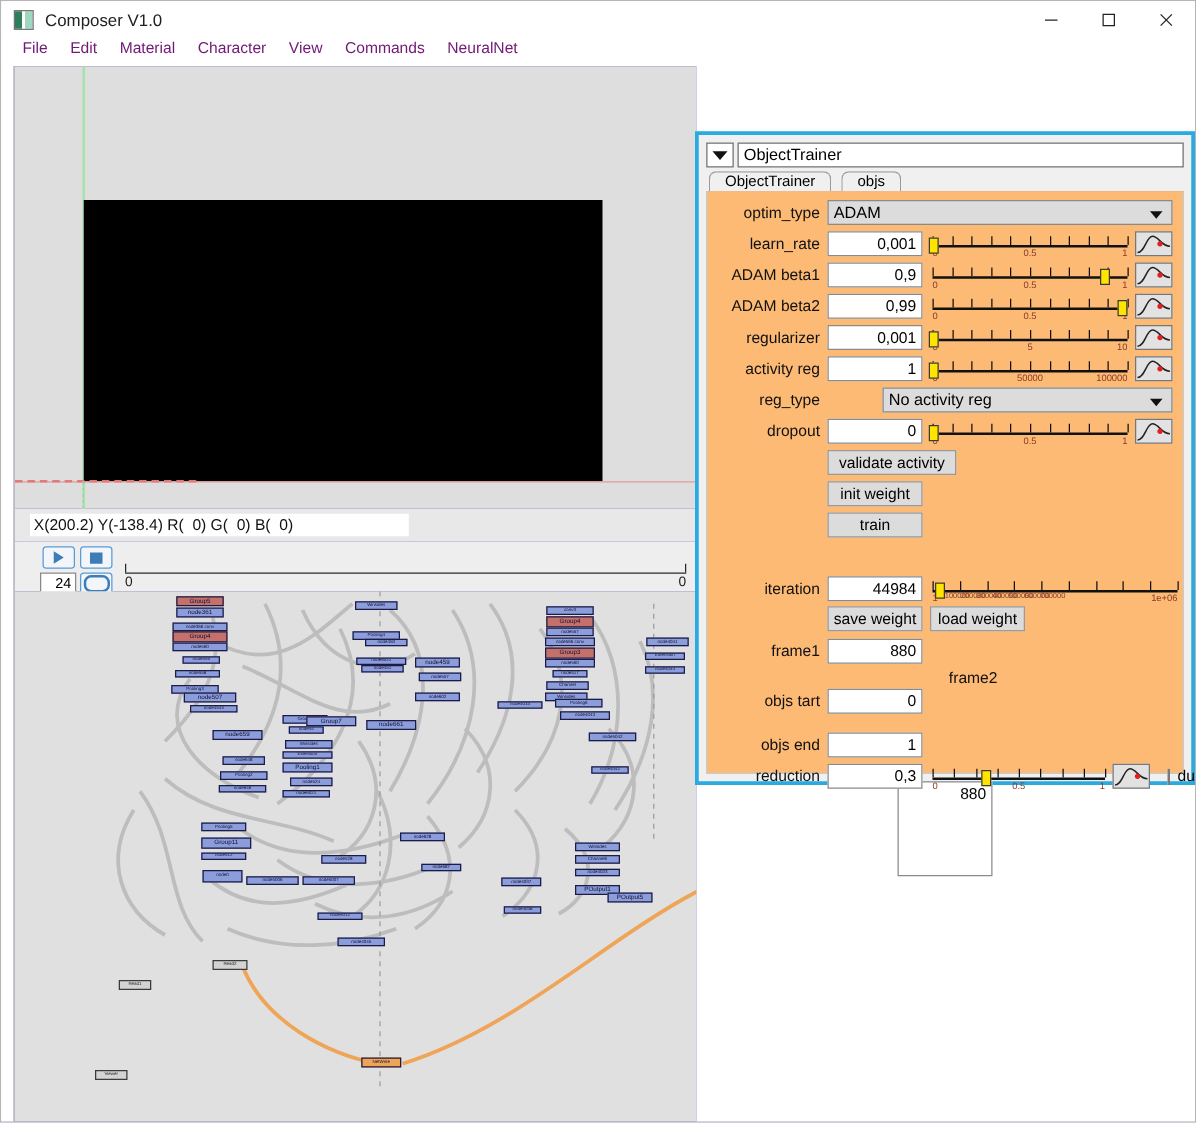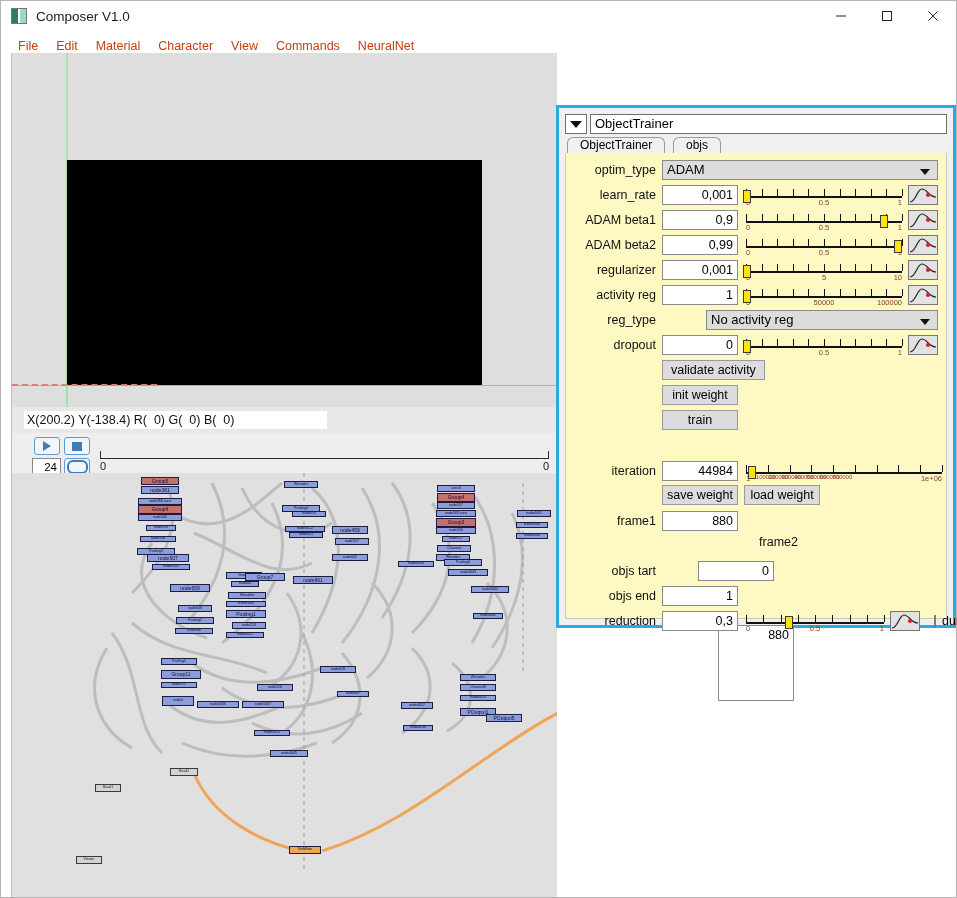--- a/index.html
+++ b/index.html
@@ -44,25 +44,25 @@
   .wc {
     width: 46px; height: 30px;
     display: flex; align-items: center; justify-content: center;
     font-size: 15px; color: #222; cursor: default;
   }
   .wc svg { display:block; }
 
   
   .menubar {
     height: 22px; flex: 0 0 22px;
-    display: flex; align-items: flex-end;
+    display: flex; align-items: flex-start;
     padding-left: 8px;
     background: #ffffff;
     font-size: 12.5px;
-    color: #c2410c;
+    color: #701a75;
   }
   .menu-item { padding: 0 9px; cursor: default; }
 
   
   .body-area {
     flex: 1 1 auto;
     display: flex;
     background: #ffffff;
     position: relative;
   }
@@ -243,21 +243,21 @@
     font-size: 12px; line-height: 15px;
     border: 1px solid #9a9a9a; border-bottom: none;
     background: #f0f0f0;
     border-radius: 6px 6px 0 0;
     box-sizing: border-box;
   }
   .rp-tab.t0 { left: 2px; }
   .rp-tab.t1 { left: 108px; }
   .rp-content {
     position: absolute; left: 4px; top: 43px; right: 4px; bottom: 4px;
-    background: #fef9c3;
+    background: #fdba74;
     border: 1px solid #c8c8c8; border-top: none;
   }
 
   .row { position: absolute; left: 0; right: 0; height: 22px; display: flex; align-items: center; }
   .lbl {
     width: 90px; text-align: right; padding-right: 6px;
     font-size: 12.5px; color: #111; flex: 0 0 90px;
   }
   .numfield {
     width: 76px; height: 20px; flex: 0 0 76px;
@@ -886,21 +886,21 @@
           <div class="pbtn" style="left:178px; top:332px; width:76px;">load weight</div>
 
           <div class="row" style="top:357px;">
             <div class="lbl">frame1</div>
             <div class="numfield">880</div>
           </div>
           <div class="row" style="top:382px;flex-direction:column;">
             <div class="lbl">frame2</div>
             <div class="numfield">880</div>
           </div>
-          <div class="row" style="top:407px;gap:36px;">
+          <div class="row" style="top:397px;">
             <div class="lbl">objs tart</div>
             <div class="numfield">0</div>
           </div>
           <div class="row" style="top:432px;">
             <div class="lbl">objs end</div>
             <div class="numfield">1</div>
           </div>
 
           <div class="row" style="top:457px;">
             <div class="lbl">reduction</div>

